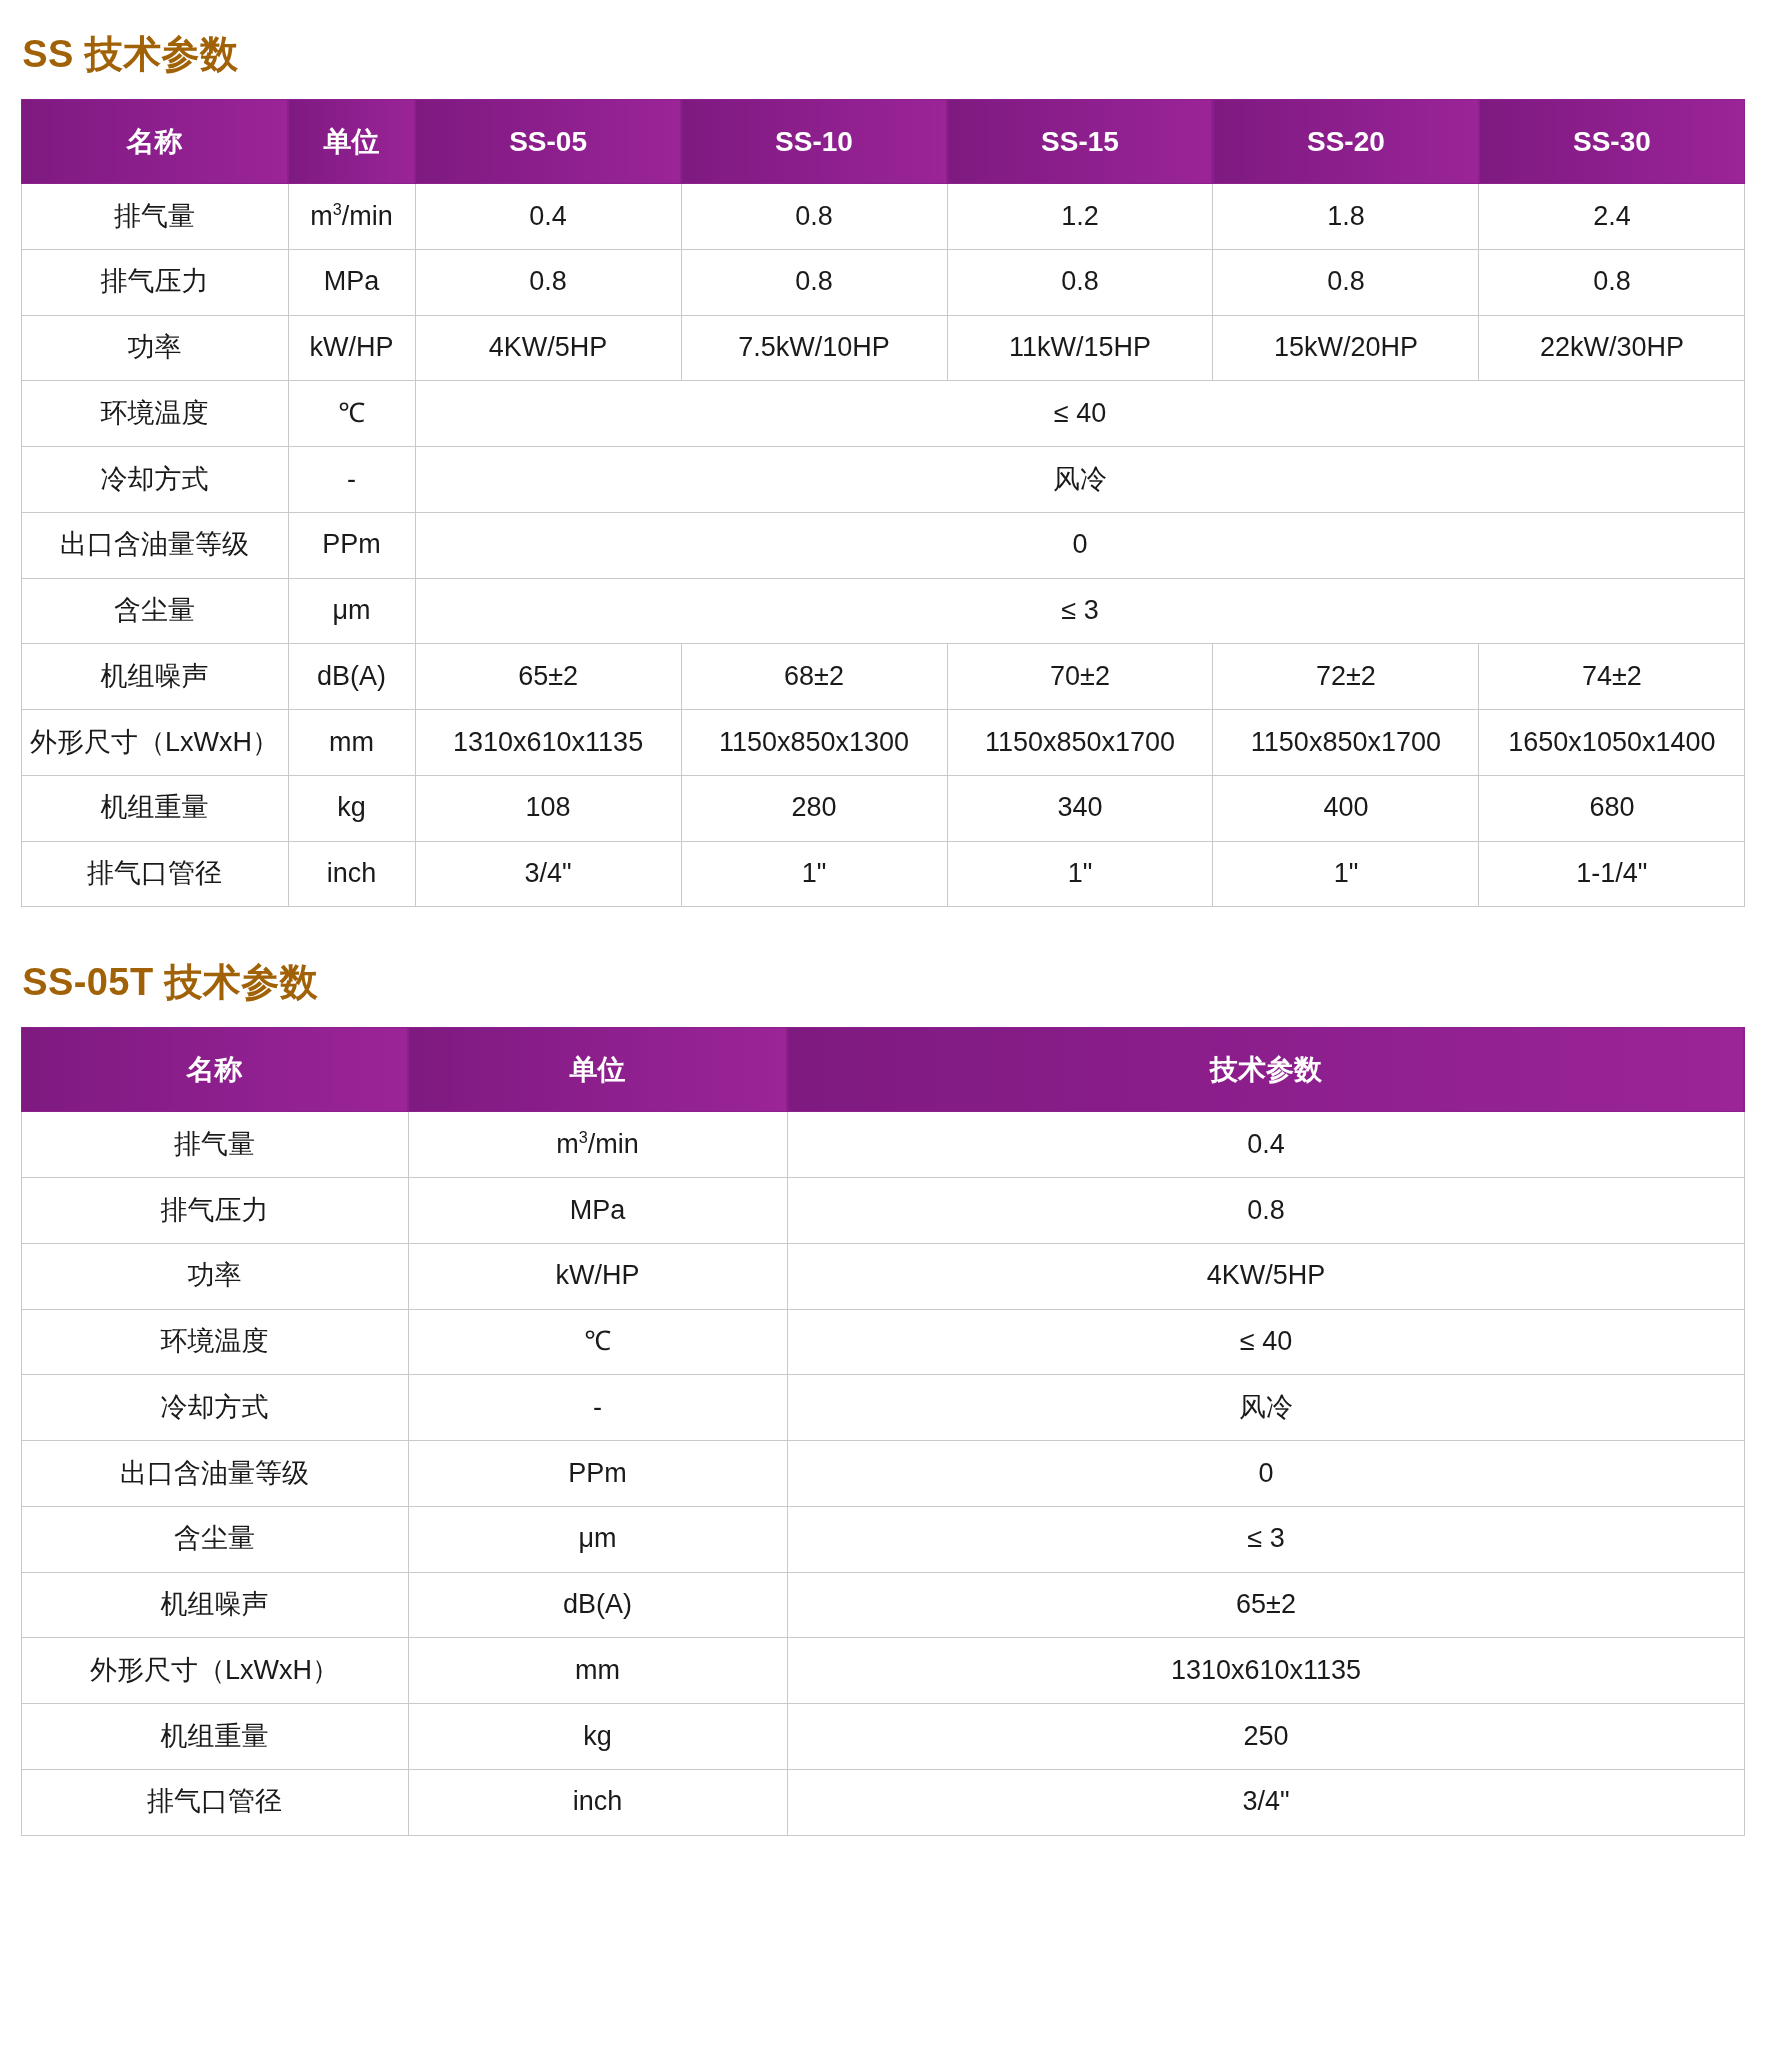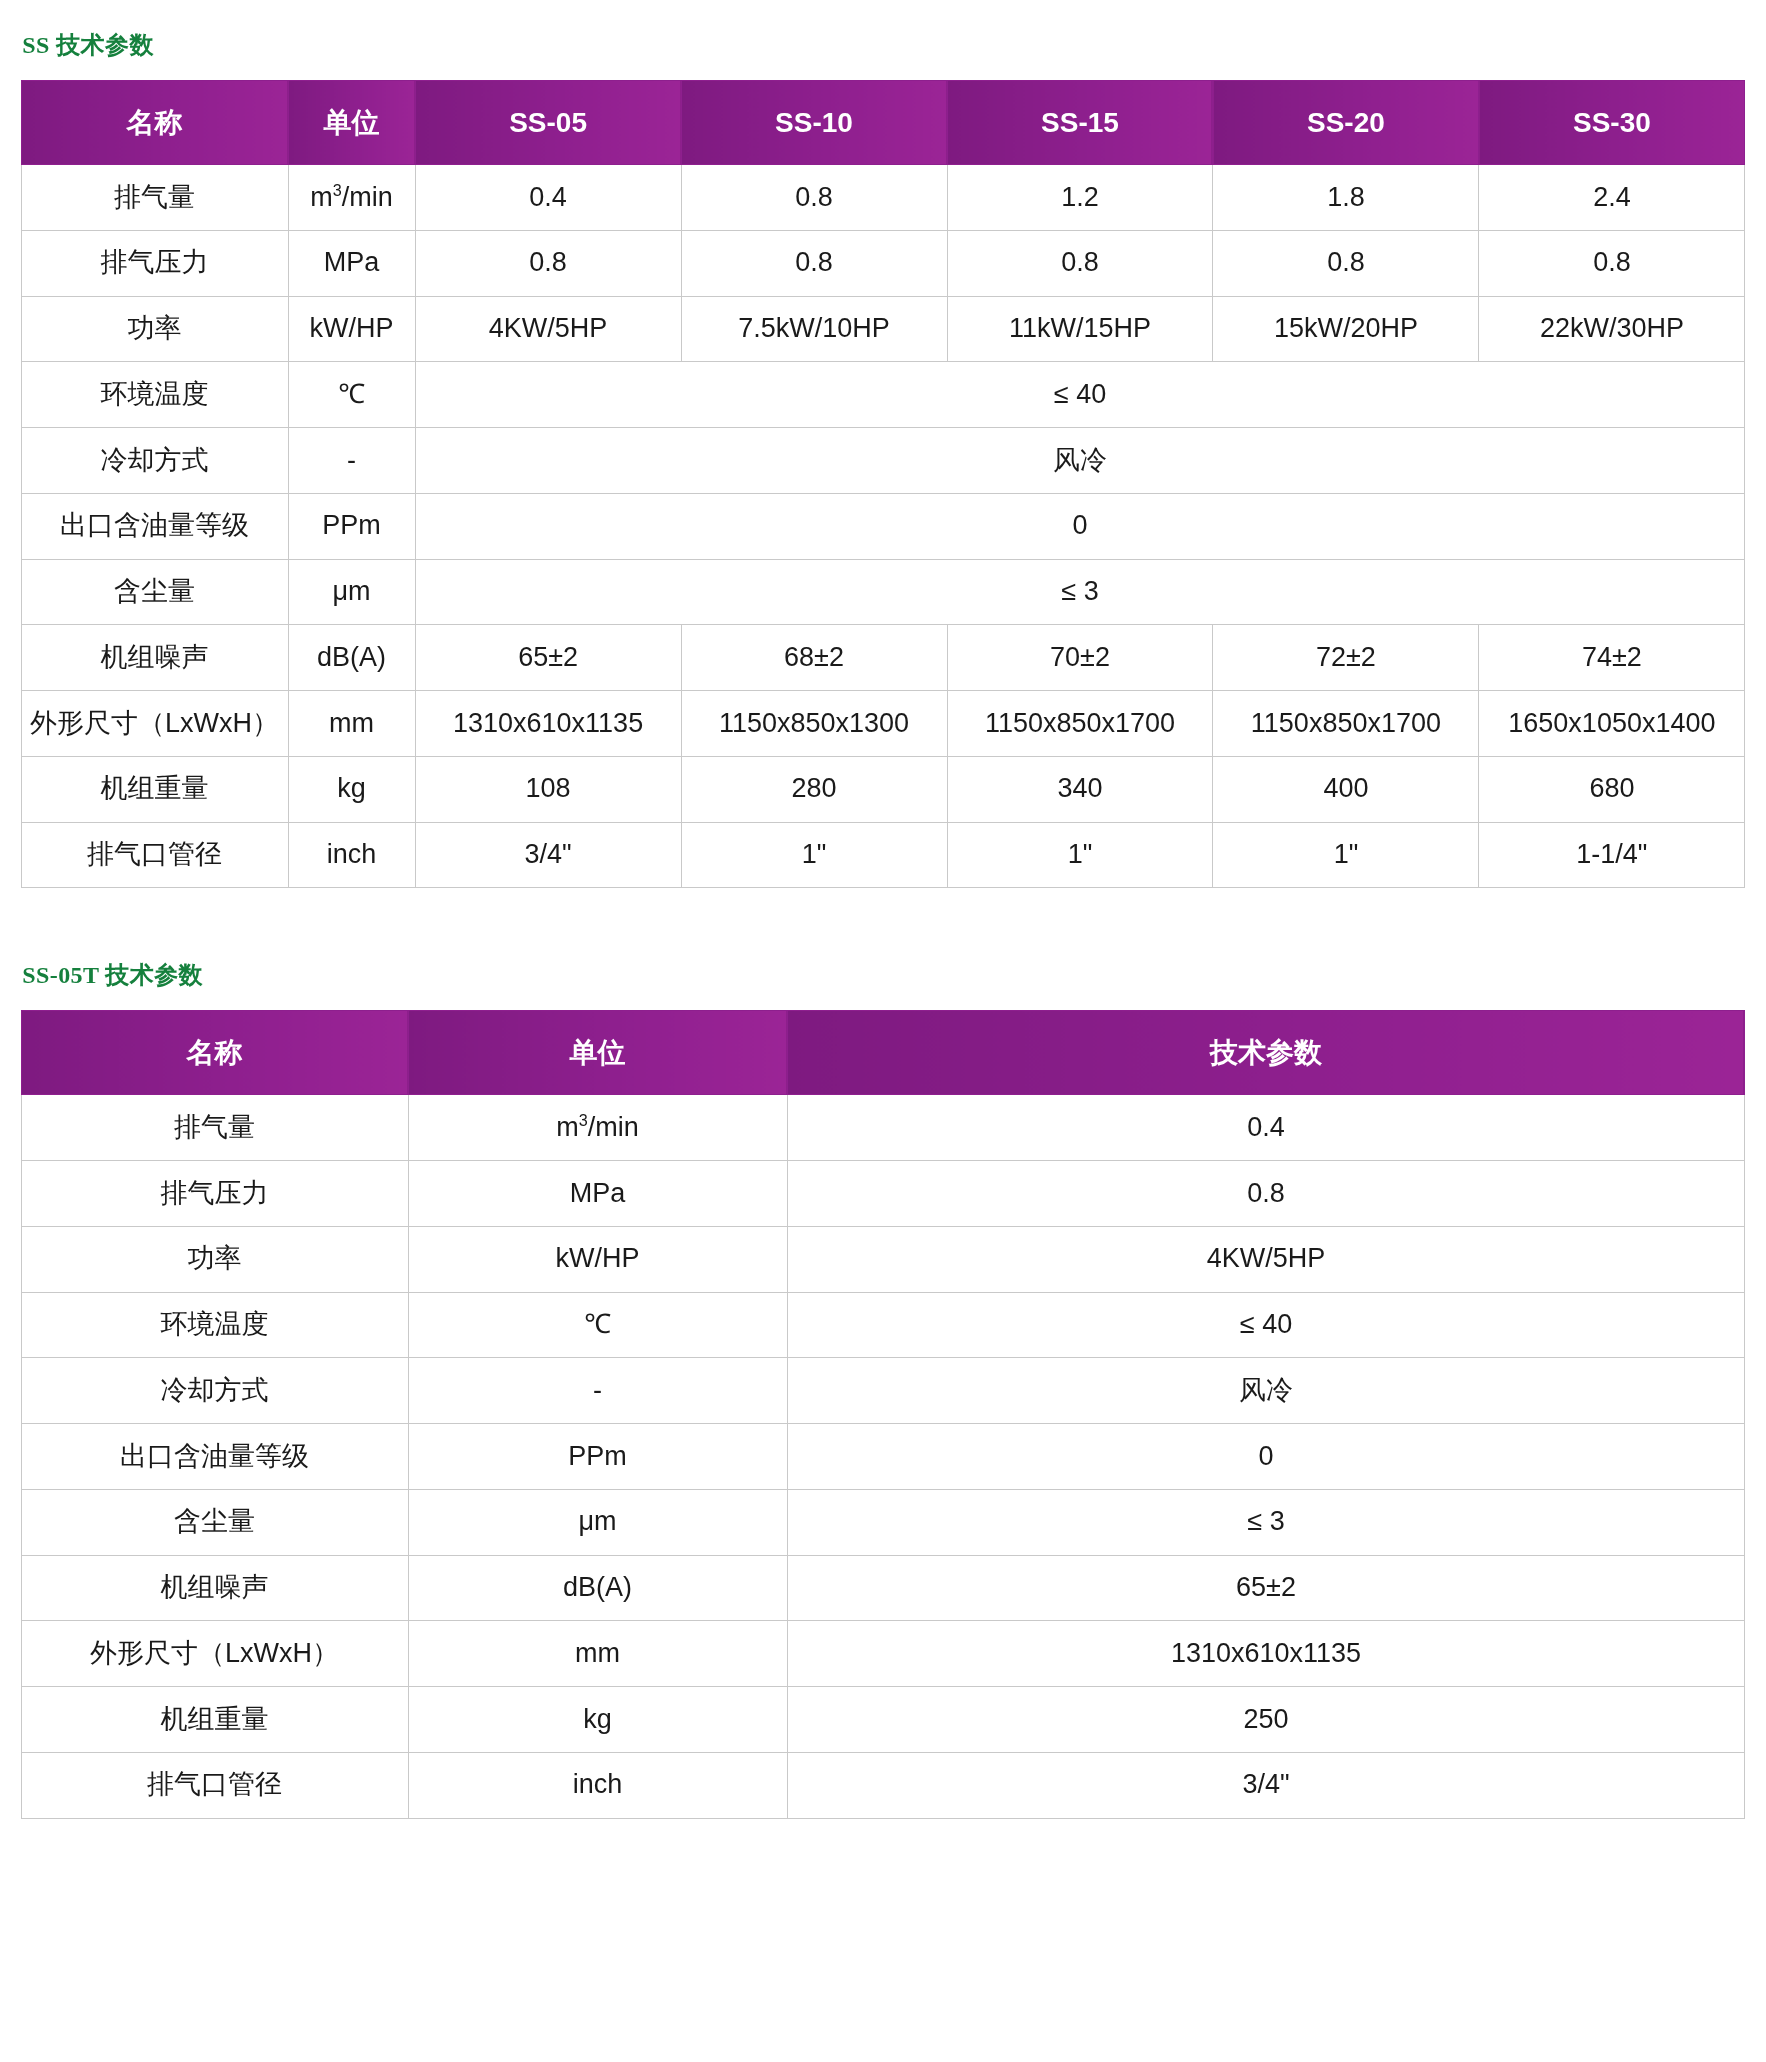--- a/index.html
+++ b/index.html
@@ -8,29 +8,28 @@
     padding: 0;
     background: #ffffff;
   }
   body {
     font-family: "Liberation Sans", sans-serif;
     color: #1a1a1a;
     width: 1766px;
     padding: 17px 20.6px 34px 20.6px;
   }
   .section-title {
-    font-size: 24px;
+    font-size: 38px;
     font-weight: bold;
-    color: #15803d;
+    color: #a16207;
     margin: 12px 0 19px 1.7px;
     letter-spacing: 0.4px;
-    font-family: Liberation Serif, serif;
   }
   .section-title.second {
-    margin-top: 71px;
+    margin-top: 50px;
   }
   table {
     border-collapse: collapse;
     width: 100%;
     table-layout: fixed;
   }
   td, th {
     border: 0.9px solid #c9c9c9;
     text-align: center;
     vertical-align: middle;

